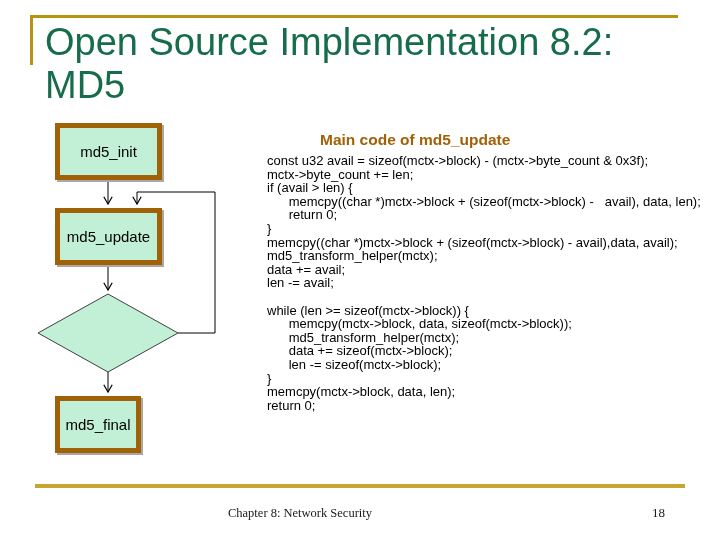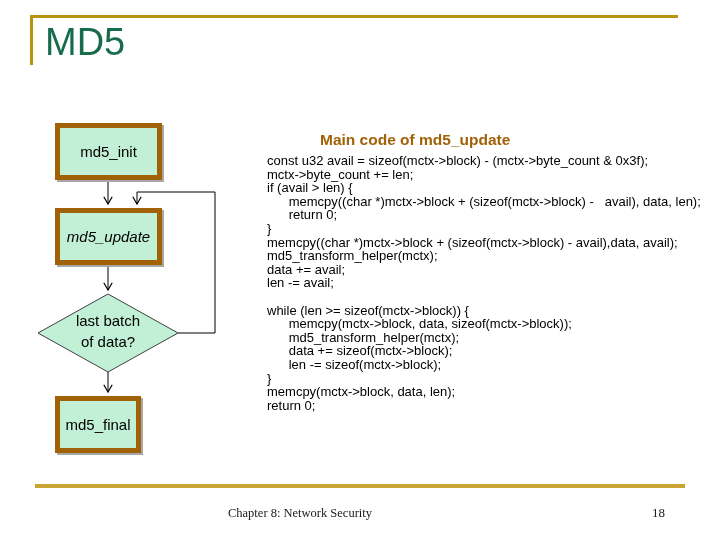--- a/index.html
+++ b/index.html
@@ -36,21 +36,21 @@
   .flow-node {
     position: absolute;
     background: #C2F0D6;
     border: 5px solid #a16207;
     box-shadow: 2px 2px 0 #a8a8a8;
     display: flex; align-items: center; justify-content: center;
     font-size: 15px; color: #000;
     box-sizing: border-box;
   }
   .node-init   { left: 55px; top: 123px; width: 107px; height: 57px; }
-  .node-update { left: 55px; top: 208px; width: 107px; height: 57px; font-style: italic; }
+  .node-update { left: 55px; top: 208px; width: 107px; height: 57px; }
   .node-final  { left: 55px; top: 396px; width: 86px; height: 57px; }
 
   .decision-label {
     position: absolute; left: 48px; top: 310px; width: 120px;
     text-align: center; font-size: 15px; line-height: 21px; color: #000;
   }
 
   .flow-svg { position: absolute; left: 0; top: 0; pointer-events: none; }
 
   
@@ -86,20 +86,21 @@
 </style>
 </head>
 <body>
 
 <div class="slide">
 
   <div class="accent-top"></div>
   <div class="accent-left"></div>
 
   <div class="title">
+    <div>Open Source Implementation 8.2:</div>
     <div>MD5</div>
   </div>
 
   <svg class="flow-svg" width="720" height="540" viewBox="0 0 720 540">
     <defs>
       <marker id="arrow" markerUnits="userSpaceOnUse" markerWidth="14" markerHeight="12" viewBox="-7 -5 8 10" refX="0" refY="0" orient="auto">
         <path d="M-6,-3.5 L0,0 L-6,3.5" fill="none" stroke="#000" stroke-width="1"></path>
       </marker>
     </defs>
     <line x1="108" y1="180" x2="108" y2="204" stroke="#000" stroke-width="1" marker-end="url(#arrow)"></line>
@@ -107,24 +108,20 @@
     <line x1="108" y1="372" x2="108" y2="392" stroke="#000" stroke-width="1" marker-end="url(#arrow)"></line>
     <polyline points="178,333 215,333 215,192 137,192 137,204" fill="none" stroke="#000" stroke-width="1" marker-end="url(#arrow)"></polyline>
     <polygon points="108,294 178,333 108,372 38,333" fill="#C2F0D6" stroke="#404040" stroke-width="1"></polygon>
   </svg>
 
   <div class="flow-node node-init">
     <span>md5_init</span>
   </div>
   <div class="flow-node node-update">
     <span>md5_update</span>
-  </div>
-  <div class="decision-label">
-    <div>last batch</div>
-    <div>of data?</div>
   </div>
   <div class="flow-node node-final">
     <span>md5_final</span>
   </div>
 
   <div class="code-heading">Main code of md5_update</div>
   <pre class="code-block">const u32 avail = sizeof(mctx-&gt;block) - (mctx-&gt;byte_count &amp; 0x3f);
 mctx-&gt;byte_count += len;
 if (avail &gt; len) {
       memcpy((char *)mctx-&gt;block + (sizeof(mctx-&gt;block) -   avail), data, len);

